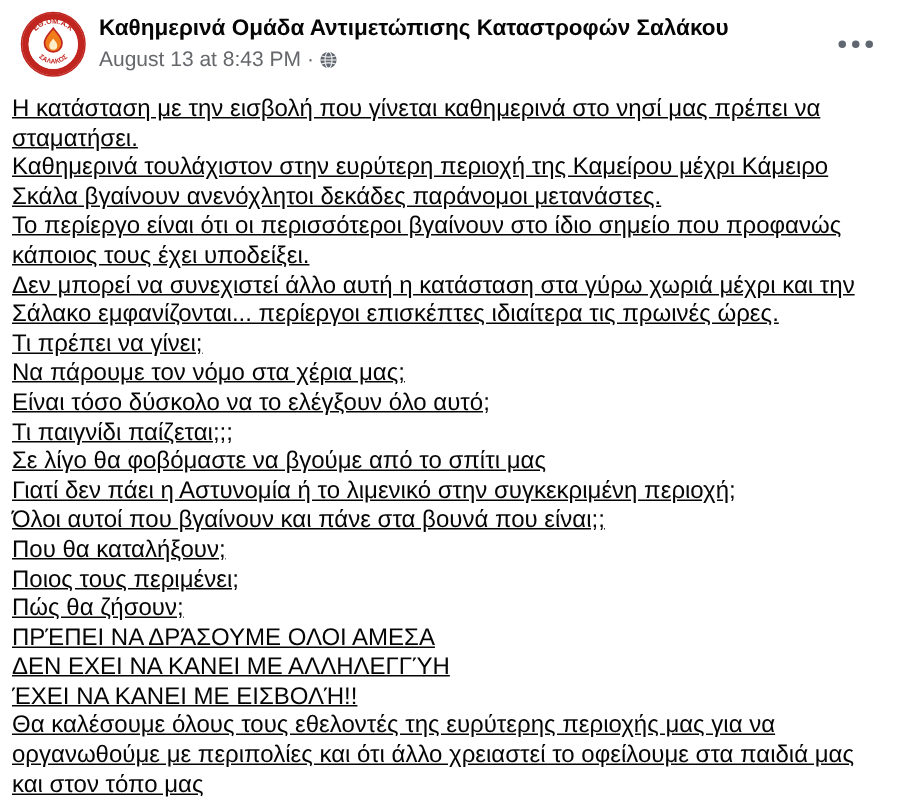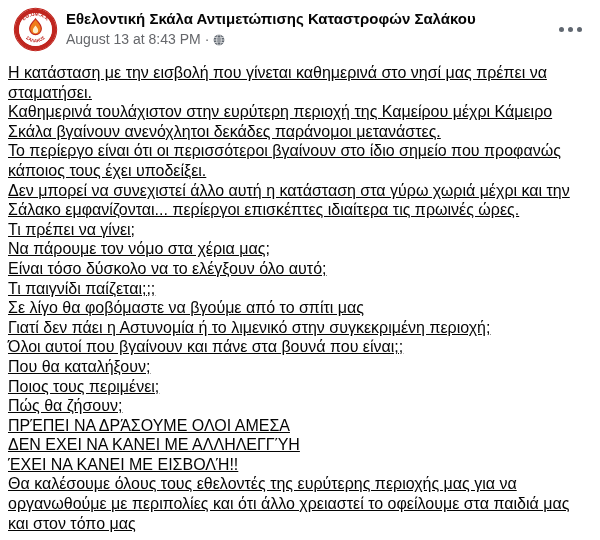--- a/index.html
+++ b/index.html
@@ -101,21 +101,21 @@
           <textPath href="#arcBottom" startOffset="50%" text-anchor="middle">ΣΑΛΑΚΟΣ</textPath>
         </text>
         <g>
           <path d="M22 11.5 c2.6 3.6 5.7 5.7 5.7 9.8 a5.7 5.7 0 0 1 -11.4 0 c0 -4.1 3.1 -6.2 5.7 -9.8 z" fill="#f07d1a" stroke="#c0261f" stroke-width="1.1"></path>
           <path d="M22 18.2 c1.3 1.8 2.6 2.9 2.6 4.8 a2.6 2.6 0 0 1 -5.2 0 c0 -1.9 1.3 -3 2.6 -4.8 z" fill="#fdeec9"></path>
         </g>
       </svg>
     </div>
 
     <div class="header-text">
-      <div class="page-name">Εθελοντική Σκάλα Αντιμετώπισης Καταστροφών Σαλάκου</div>
+      <div class="page-name">Καθημερινά Ομάδα Αντιμετώπισης Καταστροφών Σαλάκου</div>
       <div class="meta">
         <span class="timestamp">August 13 at 8:43 PM</span>
         <span>·</span>
         <svg class="globe" viewBox="0 0 16 16" aria-hidden="true">
           <circle cx="8" cy="8" r="7.2" fill="#606770"></circle>
           <g stroke="#ffffff" stroke-width="1" fill="none" opacity="0.9">
             <ellipse cx="8" cy="8" rx="3.1" ry="7.2"></ellipse>
             <line x1="0.8" y1="8" x2="15.2" y2="8"></line>
             <path d="M1.6 4.4 Q 8 6.4 14.4 4.4"></path>
             <path d="M1.6 11.6 Q 8 9.6 14.4 11.6"></path>

